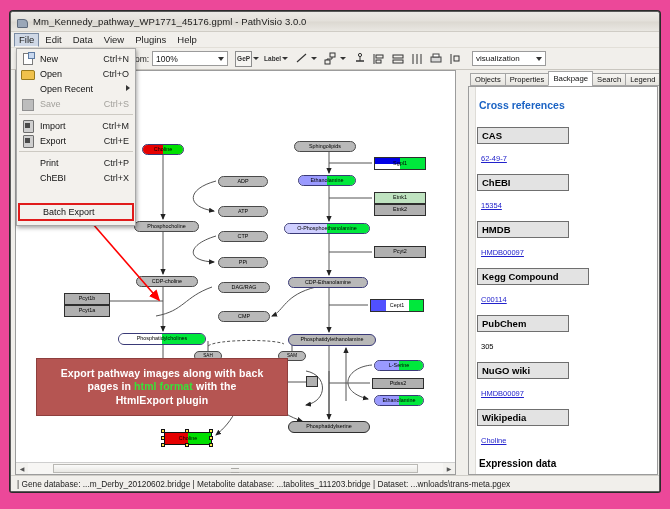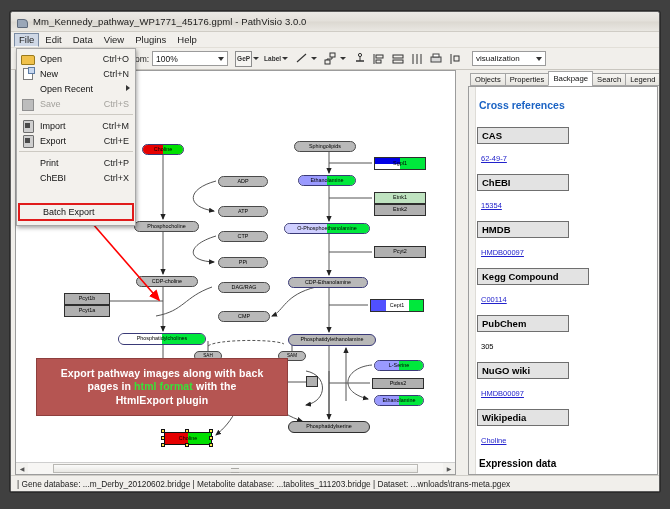--- a/index.html
+++ b/index.html
@@ -6,21 +6,21 @@
   html, body {
     margin: 0; padding: 0;
     width: 670px; height: 509px;
     background: #000;
     font-family: "Liberation Sans", sans-serif;
     overflow: hidden;
   }
   #root {
     position: relative;
     width: 670px; height: 509px;
-    background: #404040;
+    background: #ec4899;
   }
   
   .window {
     position: absolute;
     left: 10px; top: 11px;
     width: 650px; height: 481px;
     background: #f0eeea;
     border: 1px solid #5a5a5a;
     border-radius: 3px 3px 2px 2px;
     box-shadow: 0 0 0 1px #2b2b2b;
@@ -419,28 +419,28 @@
         </svg>
       </div>
       <div class="vis-combo">
         <span>visualization</span>
         <span class="arrow"></span>
       </div>
     </div>
 
     <div class="dropdown">
       <div class="dd-item">
+        <span class="dd-ico ic-new"></span>
+        <span class="dd-text">New</span>
+        <span class="dd-acc">Ctrl+N</span>
+      </div>
+      <div class="dd-item">
         <span class="dd-ico ic-open"></span>
         <span class="dd-text">Open</span>
         <span class="dd-acc">Ctrl+O</span>
-      </div>
-      <div class="dd-item">
-        <span class="dd-ico ic-new"></span>
-        <span class="dd-text">New</span>
-        <span class="dd-acc">Ctrl+N</span>
       </div>
       <div class="dd-item">
         <span class="dd-ico"></span>
         <span class="dd-text">Open Recent</span>
         <span class="dd-sub"></span>
       </div>
       <div class="dd-item disabled">
         <span class="dd-ico ic-save"></span>
         <span class="dd-text">Save</span>
         <span class="dd-acc">Ctrl+S</span>

